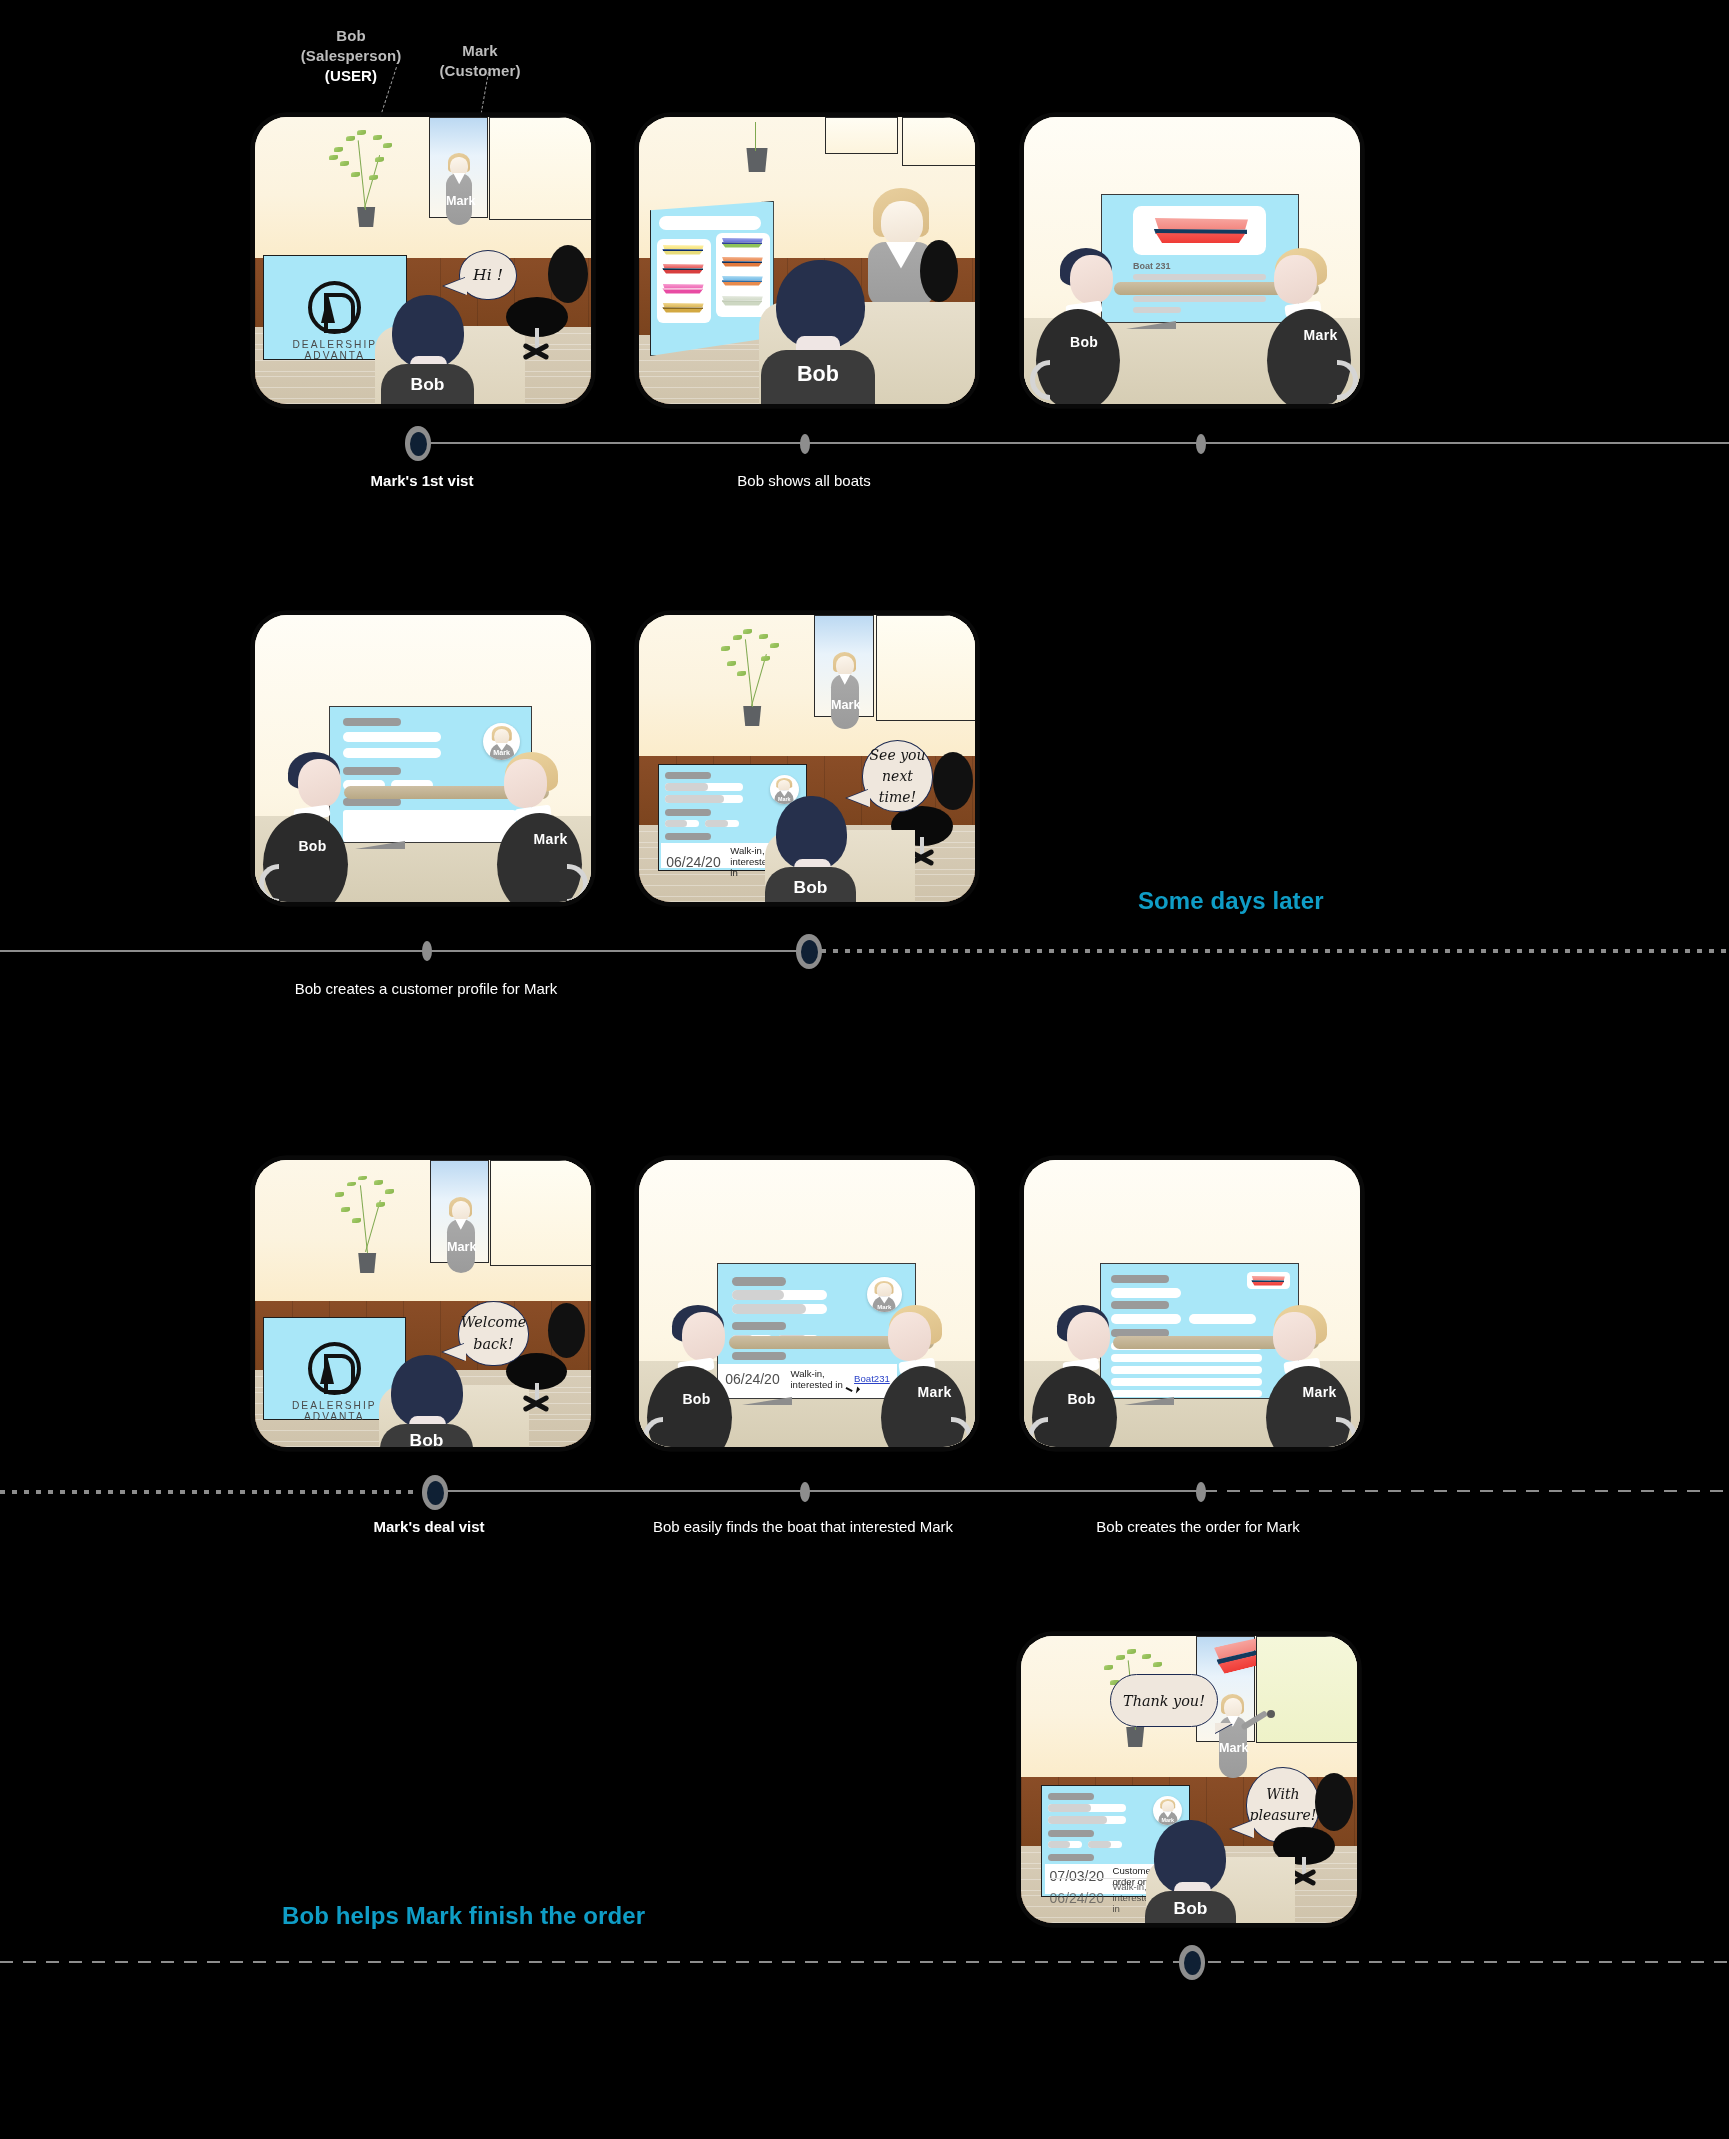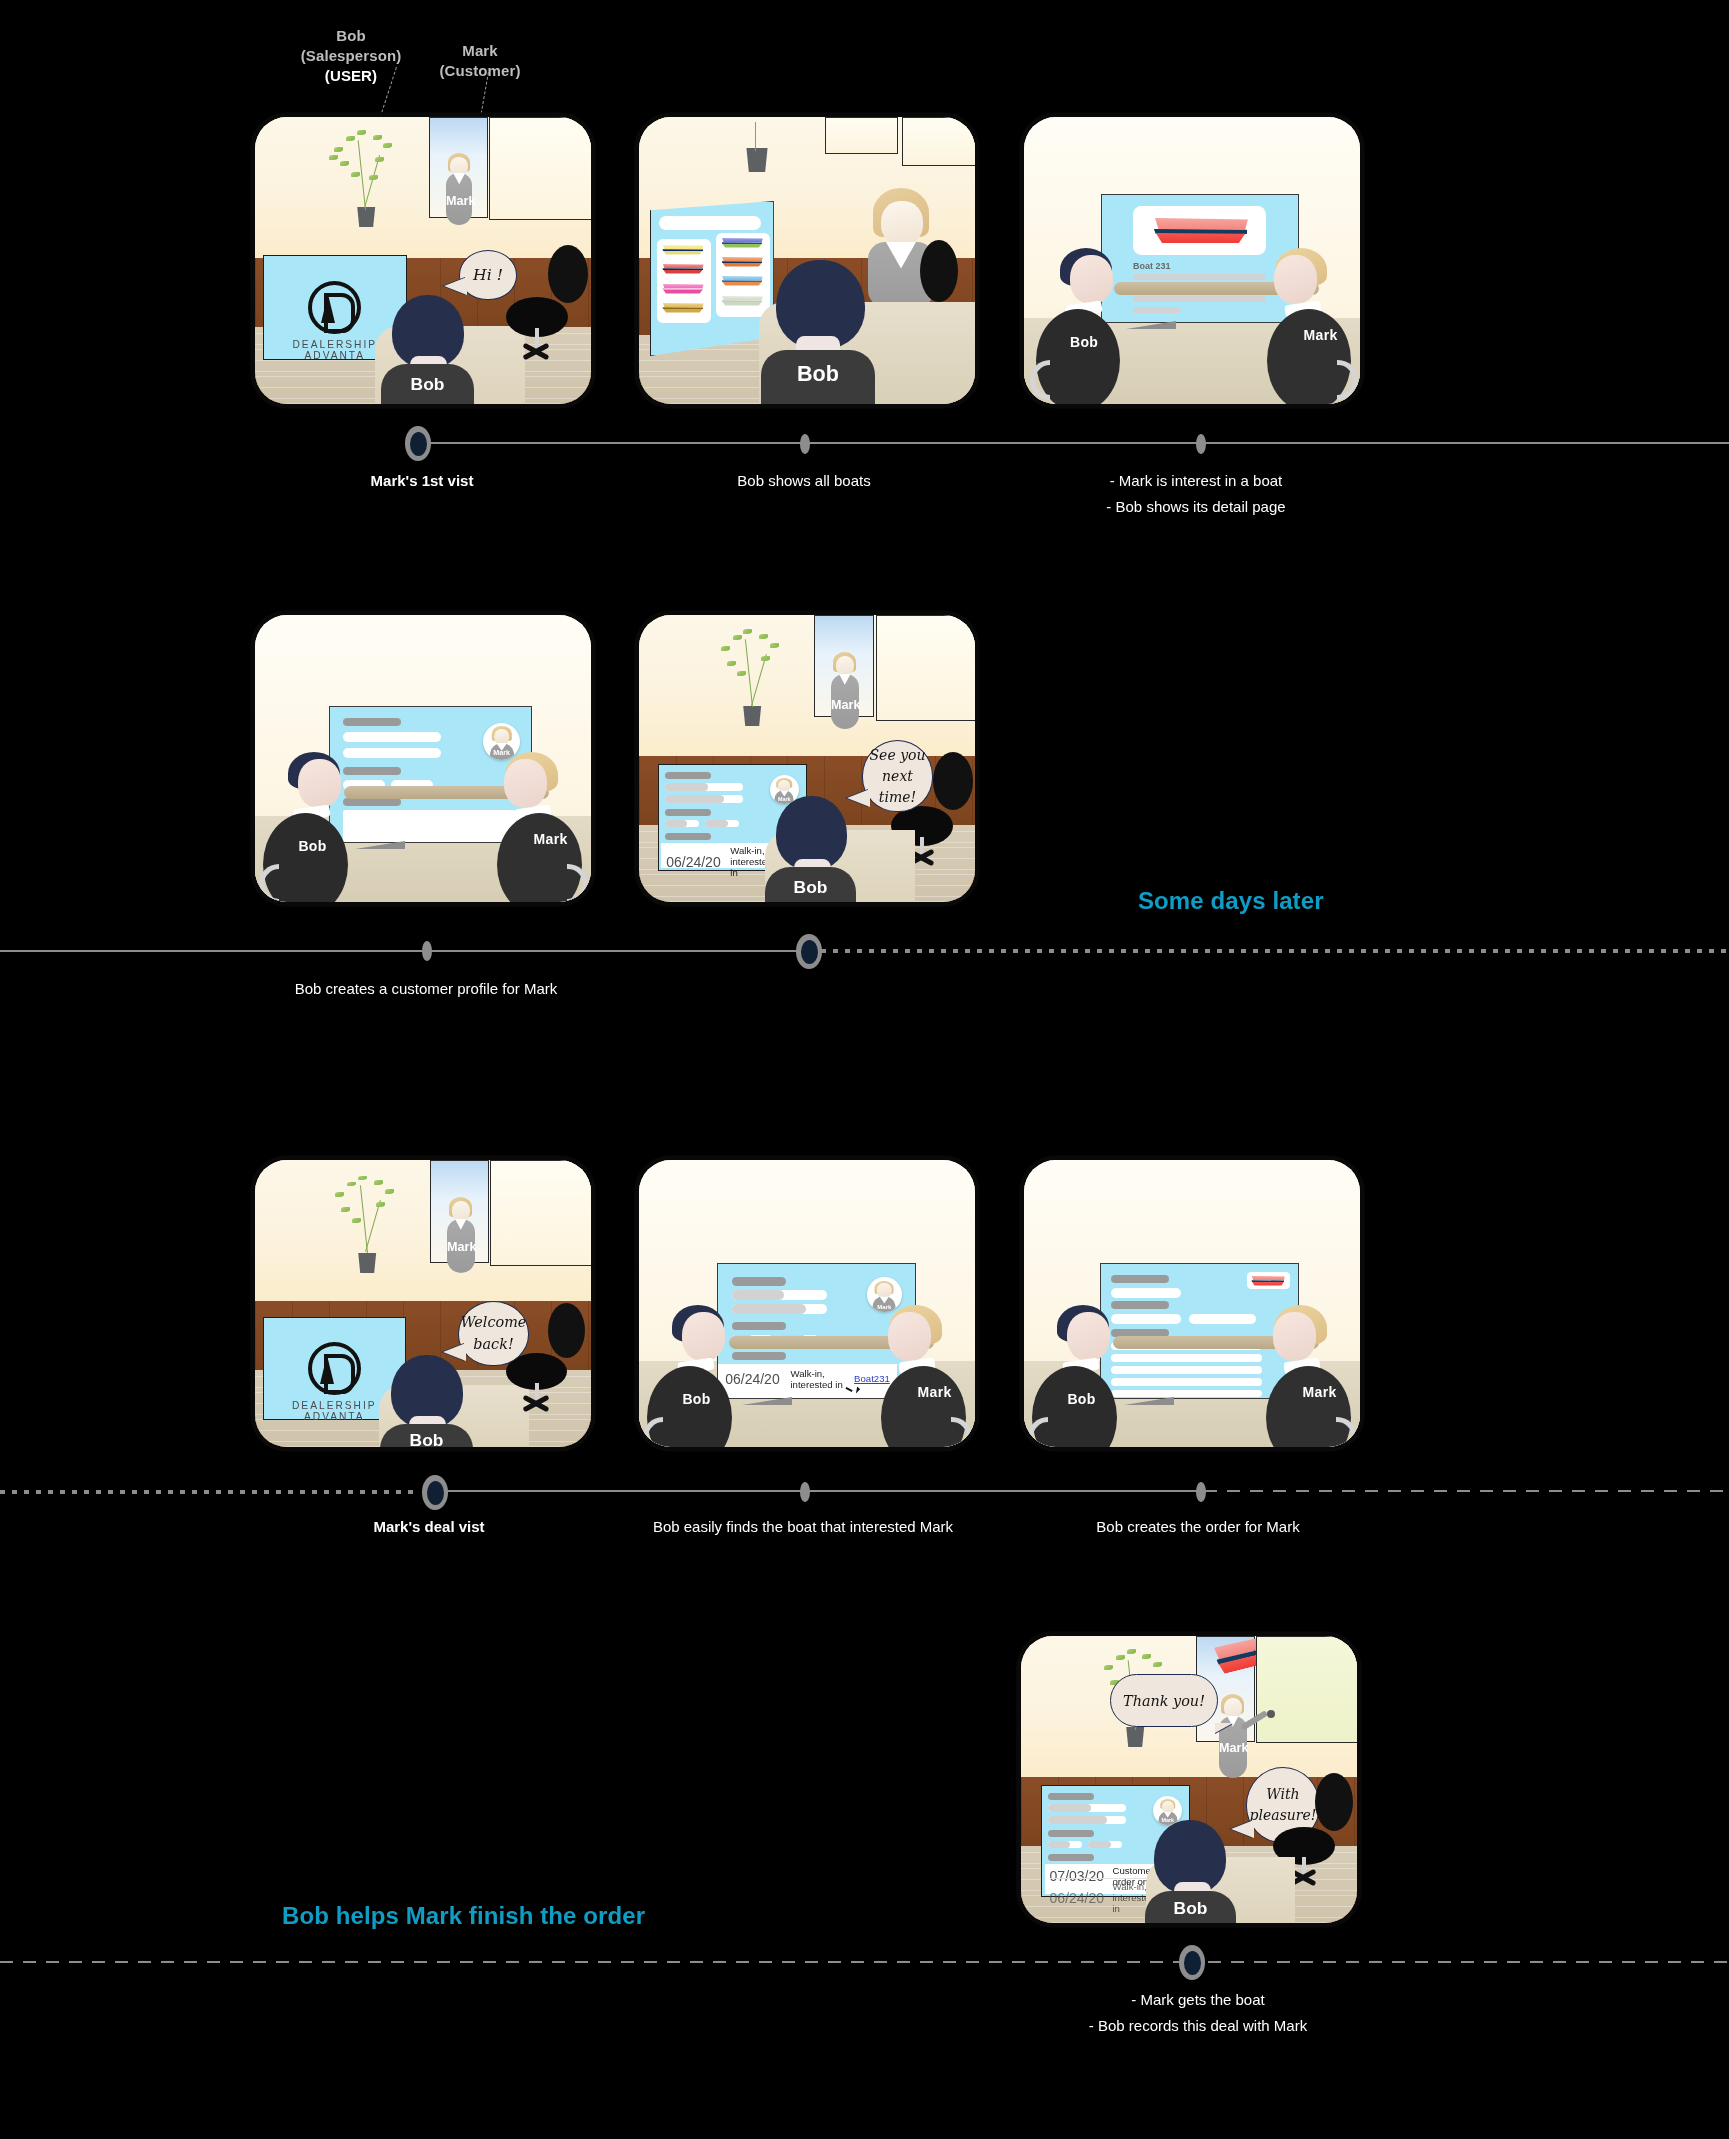--- a/index.html
+++ b/index.html
@@ -357,24 +357,20 @@
 
   <div class="tl-line" style="left:418px; top:442px; width:1311px;"></div>
   <div class="node-lg" style="left:405px; top:426px;">
       <i></i>
     </div>
   <div class="node-sm" style="left:800px; top:434px;"></div>
   <div class="node-sm" style="left:1196px; top:434px;"></div>
 
   <div class="cap bold" style="left:266px; top:468px; width:312px;">Mark's 1st vist</div>
   <div class="cap" style="left:648px; top:468px; width:312px;">Bob shows all boats</div>
-  <div class="cap" style="left:1040px; top:468px; width:312px;">
-    <div>- Mark is interest in a boat</div>
-    <div>- Bob shows its detail page</div>
-  </div>
 
   <div class="panel" style="left:255px; top:615px;">
     <div class="scene">
       <div class="room-plain"></div>
       <div class="desk-plain"></div>
       <div class="screen-plain" style="left:74px; top:91px; width:203px; height:137px;">
         <div class="bar gray" style="position:absolute;left:13.2px;top:10.8px;width:58px;height:8.4px;"></div>
         <div class="bar white" style="position:absolute;left:13.2px;top:25px;width:98px;height:9.6px;"></div>
         <div class="bar white" style="position:absolute;left:13.2px;top:41px;width:98px;height:9.6px;"></div>
         <div class="bar gray" style="position:absolute;left:13.2px;top:60px;width:58px;height:8.4px;"></div>
@@ -755,19 +751,15 @@
   </div>
 
   <div class="section-label" style="left:282px; top:1902px; color:#0f9dc6;">Bob helps Mark finish the order</div>
 
   <div class="tl-dash" style="left:0; top:1961px; width:1192px;"></div>
   <div class="node-lg" style="left:1179px; top:1945px;">
       <i></i>
     </div>
   <div class="tl-dash" style="left:1208px; top:1961px; width:521px;"></div>
 
-  <div class="cap" style="left:1042px; top:1987px; width:312px;">
-    <div>- Mark gets the boat</div>
-    <div>- Bob records this deal with Mark</div>
-  </div>
 
 </div>
 
 
 </body></html>

